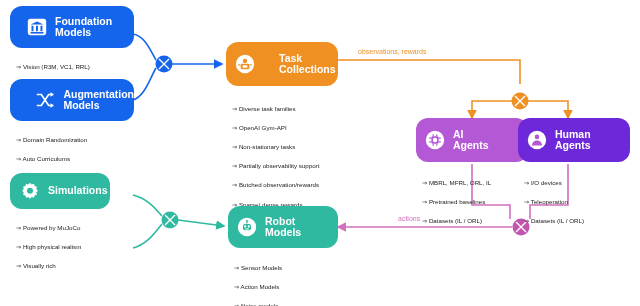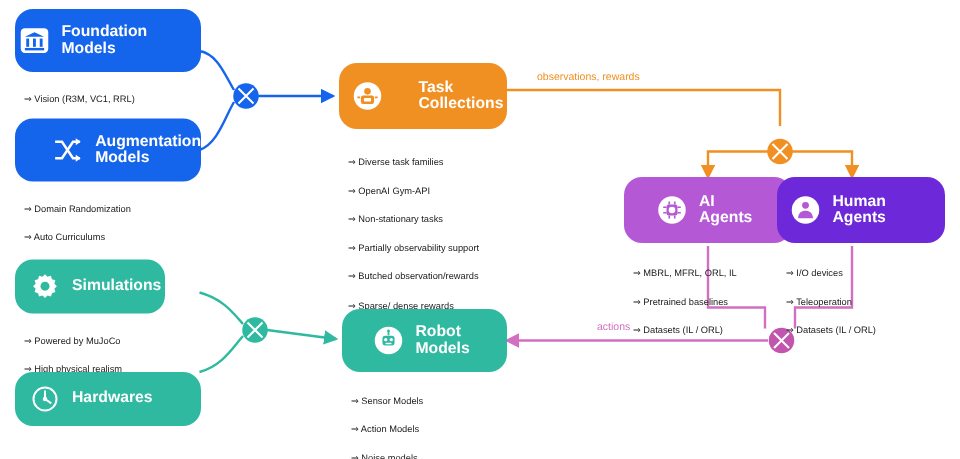--- a/index.html
+++ b/index.html
@@ -65,21 +65,21 @@
     <g>
       <circle cx="520" cy="101" r="8.5" fill="#f09022"></circle>
       <path d="M515,96 L525,106 M525,96 L515,106" stroke="#ffffff" stroke-width="1.4"></path>
     </g>
     <g>
       <circle cx="521" cy="227" r="8.5" fill="#c255ae"></circle>
       <path d="M516,222 L526,232 M526,222 L516,232" stroke="#ffffff" stroke-width="1.4"></path>
     </g>
   </svg>
 
-  <div class="node" style="left:10px;top:6px;width:124px;height:42px;background:#1565ec;padding-left:2px;gap:7px;">
+  <div class="node" style="left:10px;top:6px;width:124px;height:42px;background:#1565ec;padding-left:16px;gap:7px;">
     <span class="icon">
       <svg width="22" height="22" viewBox="0 0 24 24">
         <rect x="2" y="3" width="20" height="18" rx="3" fill="#ffffff"></rect>
         <path d="M12 6 L19 9.2 L5 9.2 Z" fill="#1565ec"></path>
         <rect x="6" y="10.6" width="2.1" height="6" fill="#1565ec"></rect>
         <rect x="10.9" y="10.6" width="2.1" height="6" fill="#1565ec"></rect>
         <rect x="15.8" y="10.6" width="2.1" height="6" fill="#1565ec"></rect>
         <rect x="5" y="17.4" width="14" height="1.8" fill="#1565ec"></rect>
       </svg>
     </span>
@@ -116,31 +116,20 @@
       </svg>
     </span>
     <span class="ttl" style="font-size:10.5px;">Simulations</span>
   </div>
   <div class="bullets" style="left:16px;top:213px;width:130px;">
     <span>⇒ Powered by MuJoCo</span>
     <span>⇒ High physical realism</span>
     <span>⇒ Visually rich</span>
   </div>
 
-  <div class="node" style="left:10px;top:248px;width:124px;height:36px;background:#2fb9a0;padding-left:10px;gap:8px;">
-    <span class="icon">
-      <svg width="20" height="20" viewBox="0 0 24 24">
-        <circle cx="12" cy="12" r="9.2" fill="none" stroke="#ffffff" stroke-width="1.6"></circle>
-        <path d="M12 12 L12 5.2" stroke="#ffffff" stroke-width="1.6"></path>
-        <path d="M12 12 L17 15.5" stroke="#ffffff" stroke-width="1.6"></path>
-        <circle cx="12" cy="12" r="1.8" fill="#ffffff"></circle>
-      </svg>
-    </span>
-    <span class="ttl" style="font-size:10.5px;">Hardwares</span>
-  </div>
 
   <div class="node" style="left:226px;top:42px;width:112px;height:44px;background:#f09022;padding-left:8px;gap:23px;">
     <span class="icon">
       <svg width="22" height="22" viewBox="0 0 24 24">
         <circle cx="12" cy="12" r="10" fill="#ffffff"></circle>
         <circle cx="12" cy="8.6" r="2.4" fill="#f09022"></circle>
         <rect x="7.2" y="11.6" width="9.6" height="6.2" rx="1.6" fill="#f09022"></rect>
         <rect x="9.4" y="13.4" width="5.2" height="2.6" rx="0.6" fill="#ffffff"></rect>
         <path d="M4.6 13 L6.6 13 M17.4 13 L19.4 13" stroke="#f09022" stroke-width="1.4"></path>
       </svg>
@@ -150,42 +139,42 @@
   </div>
   <div class="bullets" style="left:232px;top:94px;width:120px;">
     <span>⇒ Diverse task families</span>
     <span>⇒ OpenAI Gym-API</span>
     <span>⇒ Non-stationary tasks</span>
     <span>⇒ Partially observability support</span>
     <span>⇒ Butched observation/rewards</span>
     <span>⇒ Sparse/ dense rewards</span>
   </div>
 
-  <div class="node" style="left:228px;top:206px;width:110px;height:42px;background:#2fb9a0;padding-left:20px;gap:7px;">
+  <div class="node" style="left:228px;top:206px;width:110px;height:42px;background:#2fb9a0;padding-left:8px;gap:7px;">
     <span class="icon">
       <svg width="22" height="22" viewBox="0 0 24 24">
         <circle cx="12" cy="12" r="10" fill="#ffffff"></circle>
         <rect x="7.6" y="8.6" width="8.8" height="7" rx="2" fill="#2fb9a0"></rect>
         <circle cx="10" cy="11.4" r="1.2" fill="#ffffff"></circle>
         <circle cx="14" cy="11.4" r="1.2" fill="#ffffff"></circle>
         <rect x="9.8" y="13.6" width="4.4" height="1.2" rx="0.5" fill="#ffffff"></rect>
         <path d="M12 5.4 L12 8.2" stroke="#2fb9a0" stroke-width="1.3"></path>
         <circle cx="12" cy="5" r="1" fill="#2fb9a0"></circle>
       </svg>
     </span>
     <span class="ttl" style="font-size:10.5px;white-space:pre-line;">Robot
 Models</span>
   </div>
   <div class="bullets" style="left:234px;top:253px;width:120px;">
     <span>⇒ Sensor Models</span>
     <span>⇒ Action Models</span>
     <span>⇒ Noise models</span>
   </div>
 
-  <div class="node" style="left:416px;top:118px;width:112px;height:44px;background:#b458d6;padding-left:21px;gap:7px;">
+  <div class="node" style="left:416px;top:118px;width:112px;height:44px;background:#b458d6;padding-left:8px;gap:7px;">
     <span class="icon">
       <svg width="22" height="22" viewBox="0 0 24 24">
         <circle cx="12" cy="12" r="10" fill="#ffffff"></circle>
         <rect x="8" y="8" width="8" height="8" rx="1.6" fill="#b458d6"></rect>
         <path d="M12 9.6 a2 2 0 1 0 0 4.8 a2 2 0 1 0 0 -4.8" fill="#ffffff"></path>
         <path d="M8 10 L5.6 10 M8 14 L5.6 14 M16 10 L18.4 10 M16 14 L18.4 14 M10 8 L10 5.8 M14 8 L14 5.8 M10 16 L10 18.2 M14 16 L14 18.2" stroke="#b458d6" stroke-width="1.2"></path>
       </svg>
     </span>
     <span class="ttl" style="font-size:10.5px;white-space:pre-line;">AI
 Agents</span>

